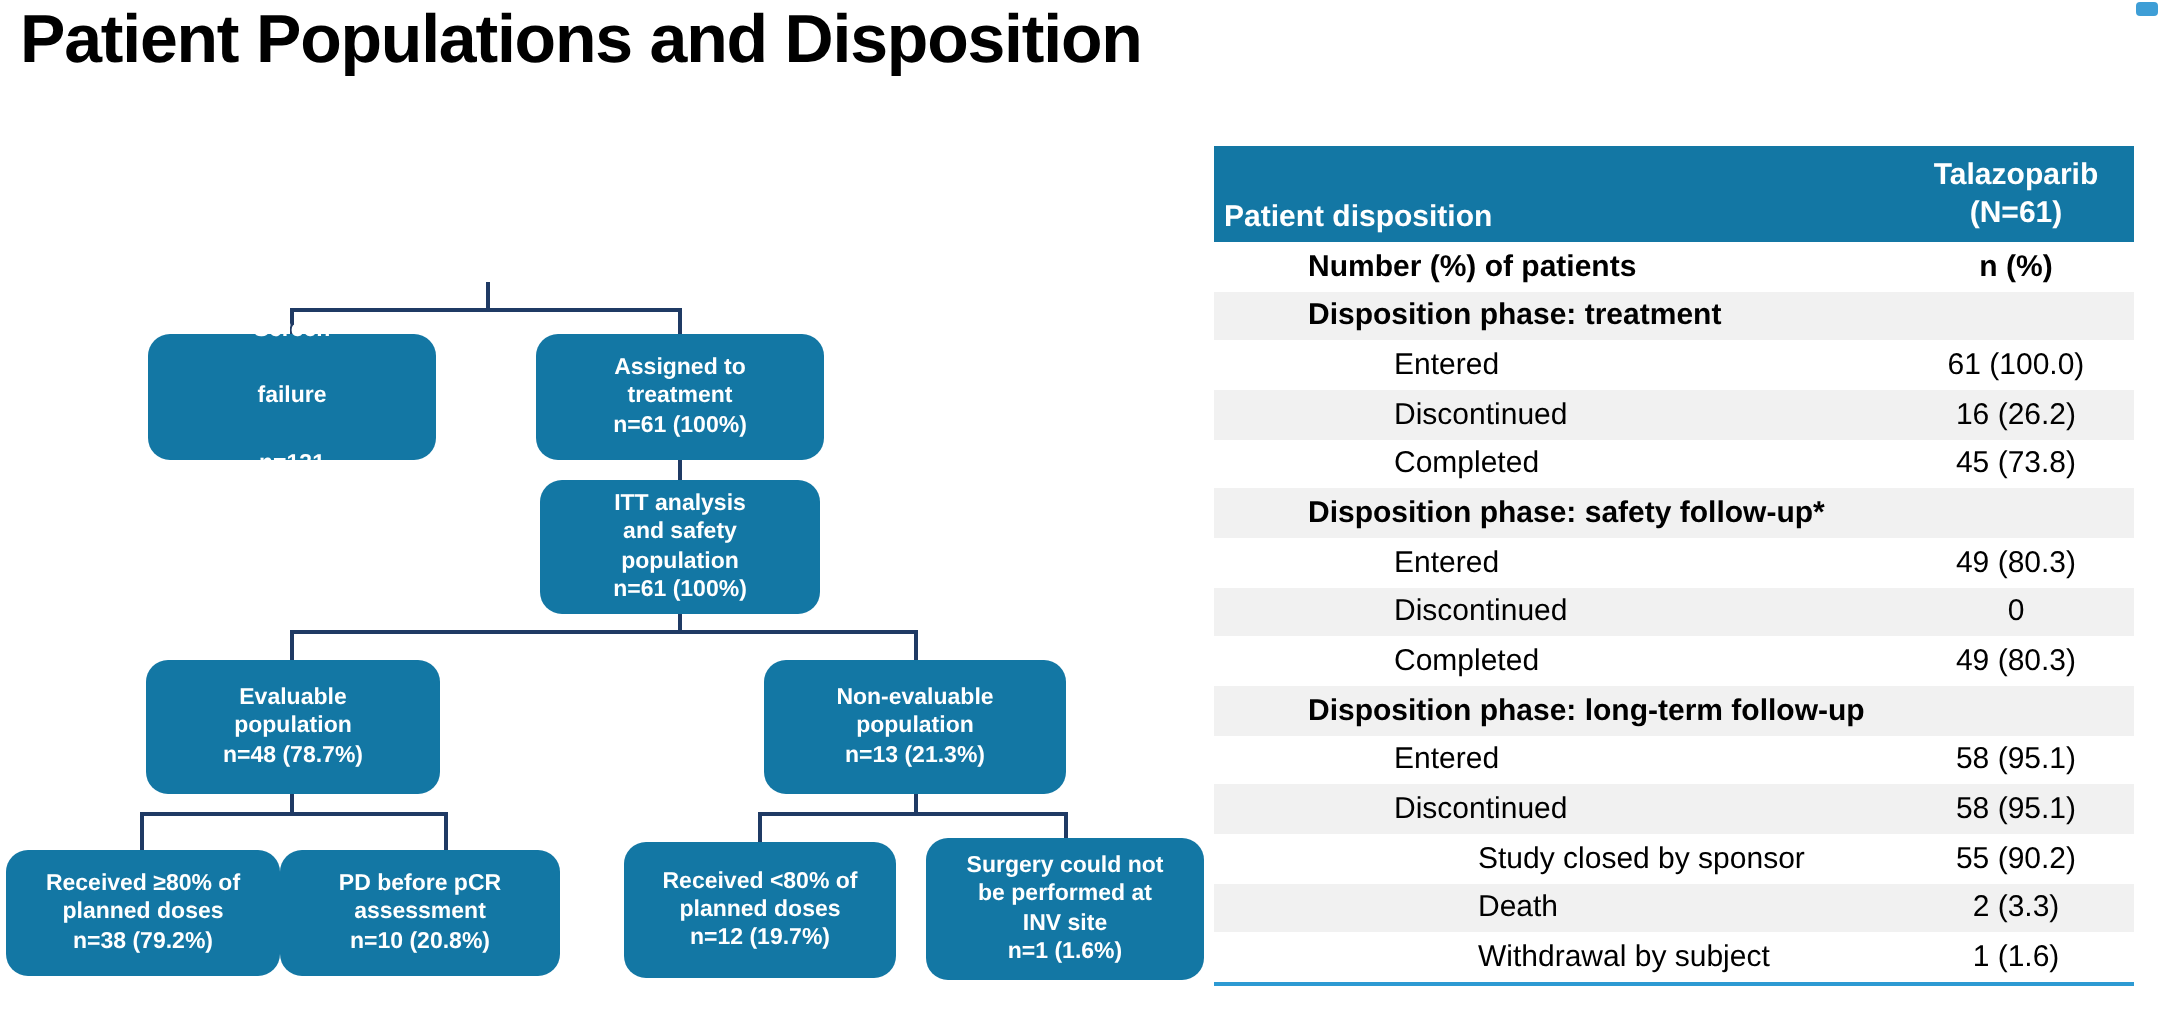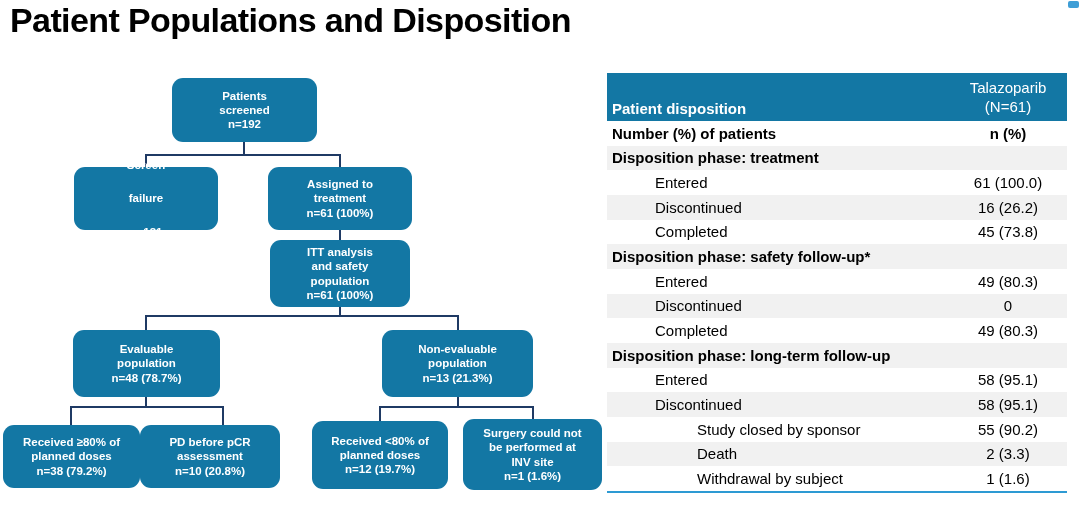--- a/index.html
+++ b/index.html
@@ -29,24 +29,24 @@
             line-height:1.24;padding:2px;box-sizing:border-box;}
   .seg{position:absolute;background:var(--connector);}
 
   
   .disposition-table{position:absolute;left:607px;top:73px;width:460px;
                      border-bottom:2.5px solid var(--table-border);}
   .t-header{height:48px;background:var(--header-bg);color:var(--text-on-blue);
             display:flex;justify-content:space-between;}
   .t-h-left{align-self:flex-end;padding:0 0 4px 5px;font-size:15px;font-weight:bold;}
   .t-h-right{width:118px;align-self:center;text-align:center;font-size:15px;
-             font-weight:normal;line-height:1.25;padding-top:2px;}
+             font-weight:bold;line-height:1.25;padding-top:2px;}
   .t-body .t-row{height:24.66px;display:flex;align-items:center;font-size:15px;}
   .t-body .t-row:nth-child(even){background:var(--row-alt);}
-  .t-row .t-label{flex:1;white-space:nowrap;}
+  .t-row .t-label{flex:1;white-space:nowrap;margin-left:42px;}
   .t-row.indent0 .t-label{padding-left:5px;}
   .t-row.indent1 .t-label{padding-left:48px;}
   .t-row.indent2 .t-label{padding-left:90px;}
   .t-row.bold{font-weight:bold;}
   .t-row .t-value{width:118px;text-align:center;white-space:nowrap;}
 </style>
 </head>
 <body>
 
 <div class="stage">
@@ -64,25 +64,20 @@
       <div class="seg" style="left: 145px; top: 315px; width: 2px; height: 16px;"></div>
       <div class="seg" style="left: 457px; top: 315px; width: 2px; height: 16px;"></div>
       <div class="seg" style="left: 145px; top: 396px; width: 2px; height: 12px;"></div>
       <div class="seg" style="left: 70px; top: 406px; width: 154px; height: 2px;"></div>
       <div class="seg" style="left: 70px; top: 406px; width: 2px; height: 20px;"></div>
       <div class="seg" style="left: 222px; top: 406px; width: 2px; height: 20px;"></div>
       <div class="seg" style="left: 457px; top: 396px; width: 2px; height: 12px;"></div>
       <div class="seg" style="left: 379px; top: 406px; width: 155px; height: 2px;"></div>
       <div class="seg" style="left: 379px; top: 406px; width: 2px; height: 16px;"></div>
       <div class="seg" style="left: 532px; top: 406px; width: 2px; height: 15px;"></div>
-      <div class="flow-box" style="left: 172px; top: 78px; width: 145px; height: 64px;">
-        <div>Patients</div>
-        <div>screened</div>
-        <div>n=192</div>
-      </div>
       <div class="flow-box" style="left: 74px; top: 167px; width: 144px; height: 63px; gap: 19px;">
         <div>Screen</div>
         <div>failure</div>
         <div>n=131</div>
       </div>
       <div class="flow-box" style="left: 268px; top: 167px; width: 144px; height: 63px;">
         <div>Assigned to</div>
         <div>treatment</div>
         <div>n=61 (100%)</div>
       </div>

